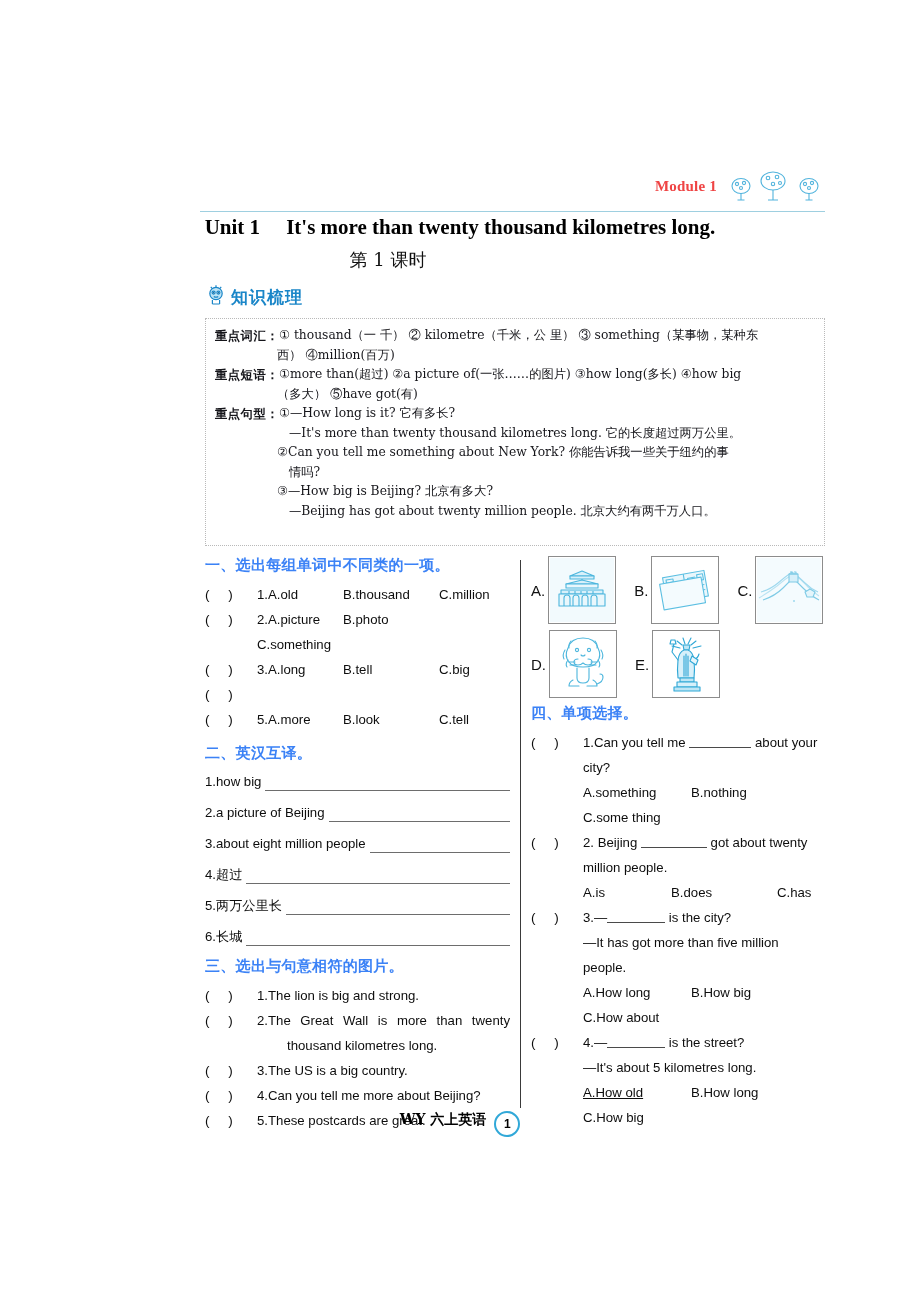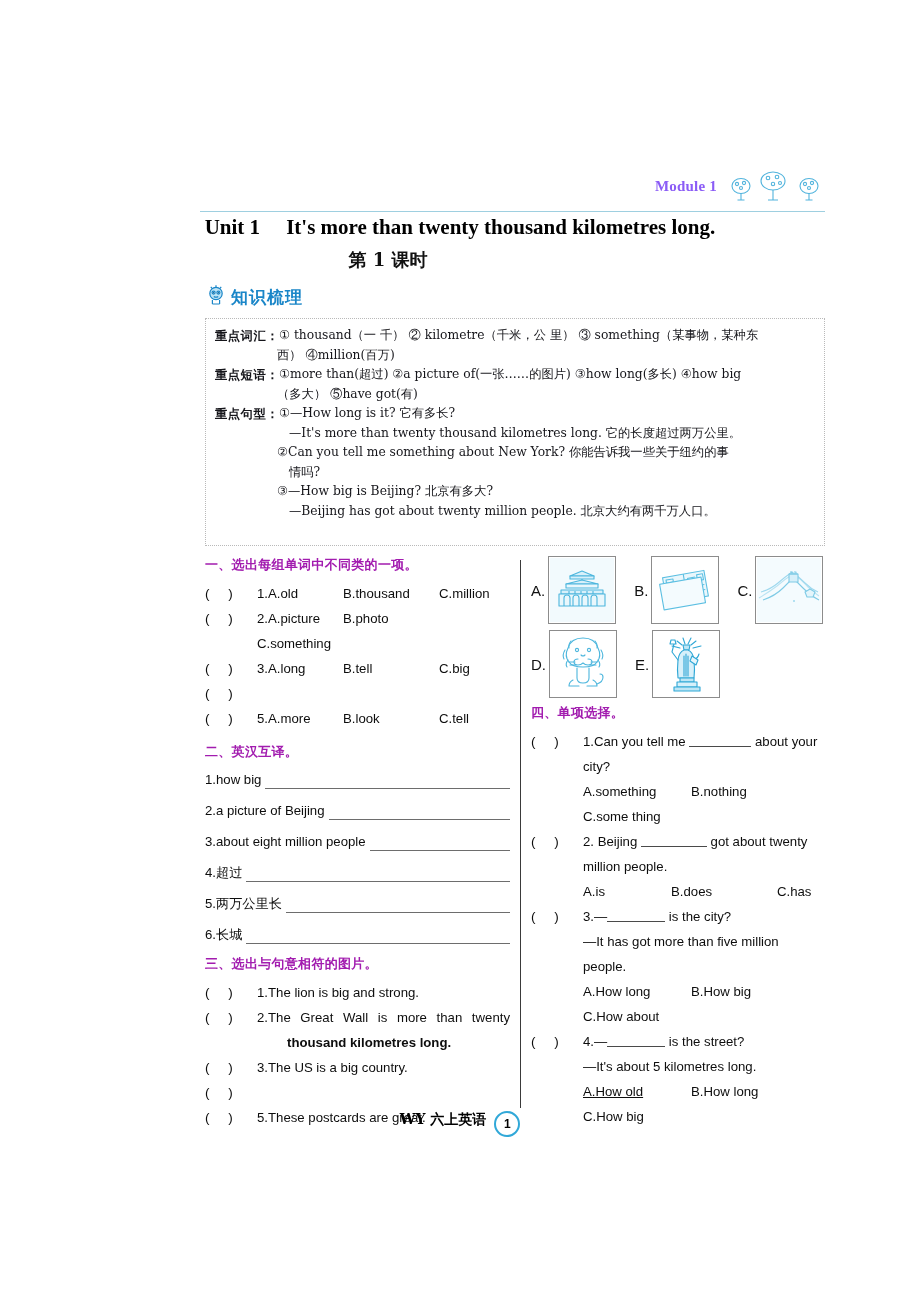--- a/index.html
+++ b/index.html
@@ -19,40 +19,40 @@
   
   .module-head{
     position:absolute; left:200px; top:176px; width:625px; height:36px;
   }
   .module-head .rule{
     position:absolute;left:0;bottom:0;width:625px;height:1px;background:#9ecfe0;
   }
   .module-label{
     position:absolute; right:108px; top:2px;
     font-family:"Liberation Serif", serif;
-    font-weight:bold; font-size:15px; color:#8b5cf6; letter-spacing:.2px;
+    font-weight:bold; font-size:15px; color:#ef4444; letter-spacing:.2px;
   }
   .trees{position:absolute;right:0;top:-6px;width:100px;height:34px;}
 
   
   .unit-title{
     position:absolute; left:0; top:215px; width:920px;
     text-align:center;
     font-family:"Liberation Serif", serif;
     font-weight:bold;
     font-size:21px;
     color:#000;
     letter-spacing:0px;
   }
   .unit-title .u-lbl{margin-right:26px;}
   .lesson-sub{
     position:absolute; left:0; top:248px; width:776px;
     text-align:center;
     font-family:"DejaVu Serif", serif;
-    font-weight:bold;
+    font-weight:normal;
     font-size:18px;
   }
 
   
   .badge{
     position:absolute; left:205px; top:284px;
     display:flex; align-items:center; gap:4px;
   }
   .badge-txt{
     font-family:"DejaVu Serif", serif;
@@ -89,22 +89,22 @@
   .divider{
     position:absolute; left:520px; top:560px;
     width:1px; height:548px; background:#3a3a3a;
   }
   .colL{position:absolute; left:205px; top:556px; width:305px;}
   .colR{position:absolute; left:531px; top:556px; width:300px;}
 
   .sec-h{
     font-family:Liberation Serif, serif;
     font-weight:bold;
-    font-size:13px;
-    color:#a21caf;
+    font-size:15px;
+    color:#3b82f6;
     margin:0 0 7px 0;
     letter-spacing:.3px;
   }
   .q{
     display:flex;
     font-size:13.2px;
     line-height:25px;
     color:#0d0d0d;
   }
   .paren{flex:0 0 52px; font-size:13.5px;}
@@ -322,29 +322,30 @@
 
     <div>
       <div class="q">
         <span class="paren">(&nbsp;&nbsp;&nbsp;&nbsp;&nbsp;)</span>
         <span class="qtxt"><span>1.</span><span>The lion is big and strong.</span></span>
       </div>
       <div class="q">
         <span class="paren">(&nbsp;&nbsp;&nbsp;&nbsp;&nbsp;)</span>
         <span class="qtxt">
           <span class="justif" style="display:block;"><span>2.</span><span>The Great Wall is more than twenty</span></span>
-          <span class="wrapline" style="display:block;font-weight:bold;">thousand kilometres long.</span>
+          <span class="wrapline" style="display:block;">thousand kilometres long.</span>
         </span>
       </div>
       <div class="q">
         <span class="paren">(&nbsp;&nbsp;&nbsp;&nbsp;&nbsp;)</span>
         <span class="qtxt"><span>3.</span><span>The US is a big country.</span></span>
       </div>
       <div class="q">
         <span class="paren">(&nbsp;&nbsp;&nbsp;&nbsp;&nbsp;)</span>
+        <span class="qtxt"><span>4.</span><span>Can you tell me more about Beijing?</span></span>
       </div>
       <div class="q">
         <span class="paren">(&nbsp;&nbsp;&nbsp;&nbsp;&nbsp;)</span>
         <span class="qtxt"><span>5.</span><span>These postcards are great.</span></span>
       </div>
     </div>
   </div>
 
   <div class="colR">
 

